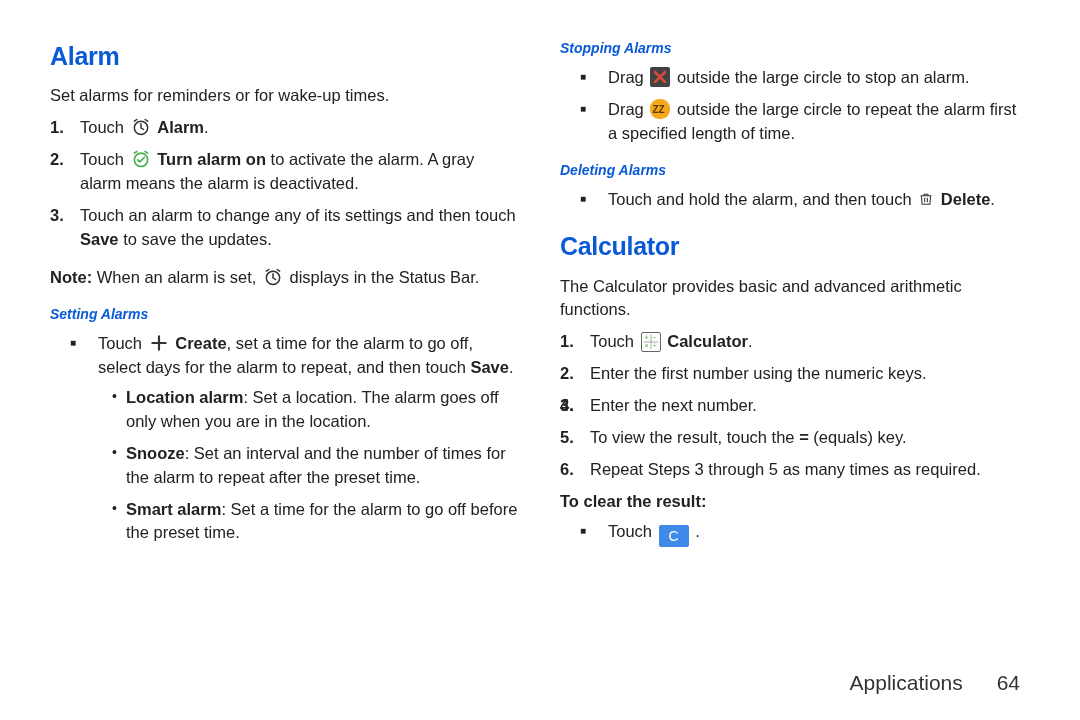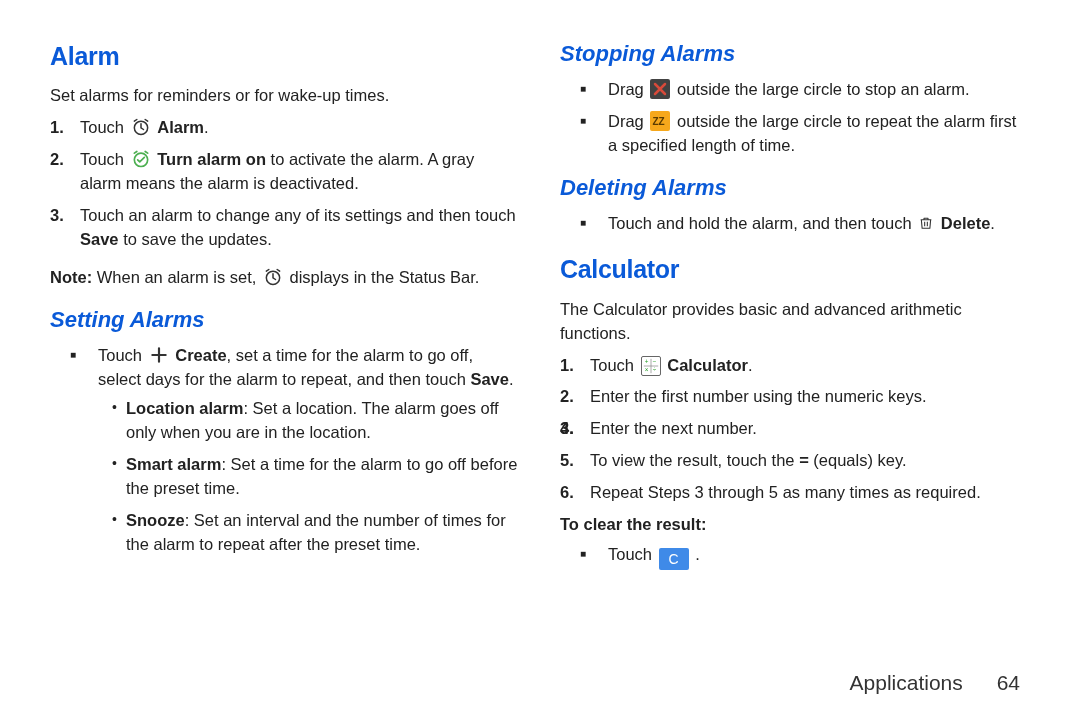--- a/index.html
+++ b/index.html
@@ -20,21 +20,21 @@
       font-weight: 900;
       font-size: 25px;
       color: #0a5ad8;
       margin-bottom: 10px;
       letter-spacing: -0.3px;
     }
     h2 {
       font-family: Arial, Helvetica, sans-serif;
       font-weight: 900;
       font-style: italic;
-      font-size: 22px;
+      font-size: 14px;
       color: #0a5ad8;
       margin-top: 14px;
       margin-bottom: 8px;
     }
     p.intro { margin-bottom: 8px; }
     p.note { margin: 14px 0 12px 0; }
     ol.steps { list-style: none; padding-left: 30px; }
     ol.steps > li { margin-bottom: 8px; position: relative; }
     ol.steps > li .num {
       position: absolute;
@@ -78,21 +78,21 @@
       color: #333;
     }
     .footer .chapter { margin-right: 28px; }
     
     .ic-x {
       background: #424242;
       border-radius: 2px;
     }
     .ic-zz {
       background: #f6a81c;
-      border-radius: 2px;
+      border-radius: 9px;
     }
     .ic-calc {
       border: 1px solid #666;
       background: #fff;
       border-radius: 2px;
     }
     .ic-c {
       background: #3f8ae8;
       border-radius: 2px;
       color: #fff;
@@ -167,24 +167,24 @@
               <path d="M12 4v16M4 12h16" stroke="#333" stroke-width="2.6" stroke-linecap="round"></path>
             </svg>
         </span>
         <span class="bold">Create</span><span>, set a time for the alarm to go off, select days for the alarm to repeat, and then touch </span><span class="bold">Save</span><span>.</span>
 
         <ul class="dot">
           <li>
             <span class="bold">Location alarm</span><span>: Set a location. The alarm goes off only when you are in the location.</span>
           </li>
           <li>
-            <span class="bold">Smart alarm</span><span>: Set a time for the alarm to go off before the preset time.</span>
+            <span class="bold">Snooze</span><span>: Set an interval and the number of times for the alarm to repeat after the preset time.</span>
           </li>
           <li>
-            <span class="bold">Snooze</span><span>: Set an interval and the number of times for the alarm to repeat after the preset time.</span>
+            <span class="bold">Smart alarm</span><span>: Set a time for the alarm to go off before the preset time.</span>
           </li>
         </ul>
       </li>
     </ul>
 
   </div>
 
   <div class="col">
 
     <h2 style="margin-top:0">Stopping Alarms</h2>

